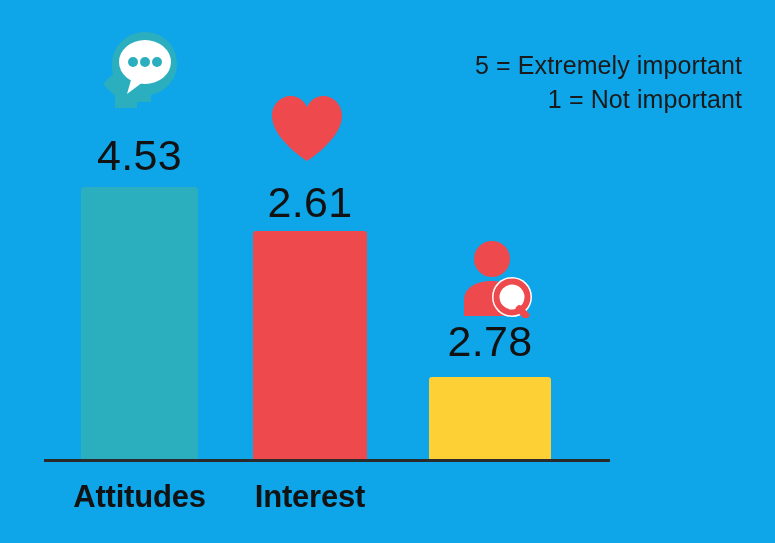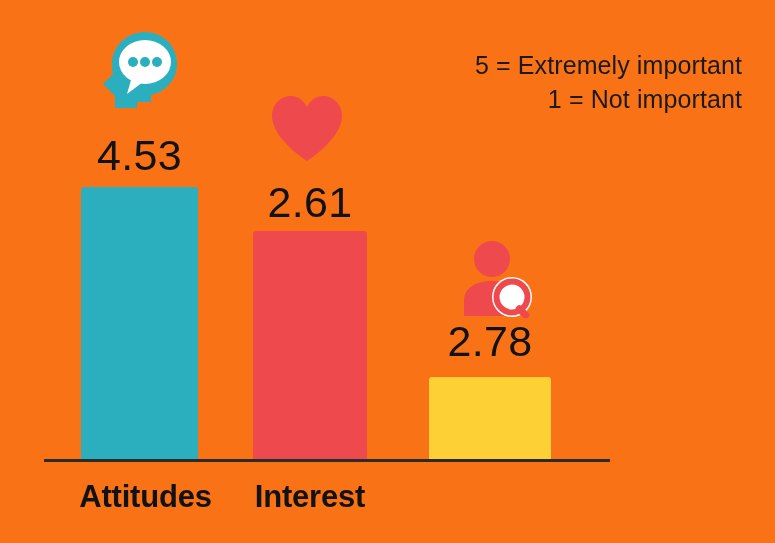--- a/index.html
+++ b/index.html
@@ -11,21 +11,21 @@
     height: 543px;
     background: #ffffff;
     font-family: "Liberation Sans", sans-serif;
     overflow: hidden;
   }
 
   #chart-root {
     position: relative;
     width: 775px;
     height: 543px;
-    background: #f97316;
+    background: #0ea5e9;
   }
 
   
   #legend-note {
     position: absolute;
     left: 355px;
     top: 48px;
     width: 387px;
     text-align: right;
     color: #1a1a1a;
@@ -126,21 +126,21 @@
         <circle cx="32" cy="32" r="5" fill="#2BAFBF"></circle>
         <circle cx="44" cy="32" r="5" fill="#2BAFBF"></circle>
         <circle cx="56" cy="32" r="5" fill="#2BAFBF"></circle>
       </svg>
     </div>
 
     <div class="bar-value" style="left:81px; top:134px; width:117px;">4.53</div>
 
     <div class="bar-rect" style="left:81px; width:117px; height:274px; background:#2BAFBF;"></div>
 
-    <div class="bar-label" style="left:57px; top:481px; width:177px;">Attitudes</div>
+    <div class="bar-label" style="left:51px; top:481px; width:177px;">Attitudes</div>
 
     <div class="bar-icon" style="left:270px; top:95px; width:74px; height:68px;">
       <svg viewBox="0 0 74 68" width="74" height="68" aria-hidden="true">
         <path d="M37 66
                  C37 66 2 44 2 21
                  C2 9 11 1 21 1
                  C29 1 34 6 37 12
                  C40 6 45 1 53 1
                  C63 1 72 9 72 21
                  C72 44 37 66 37 66 Z" fill="#EE4A4E"></path>

